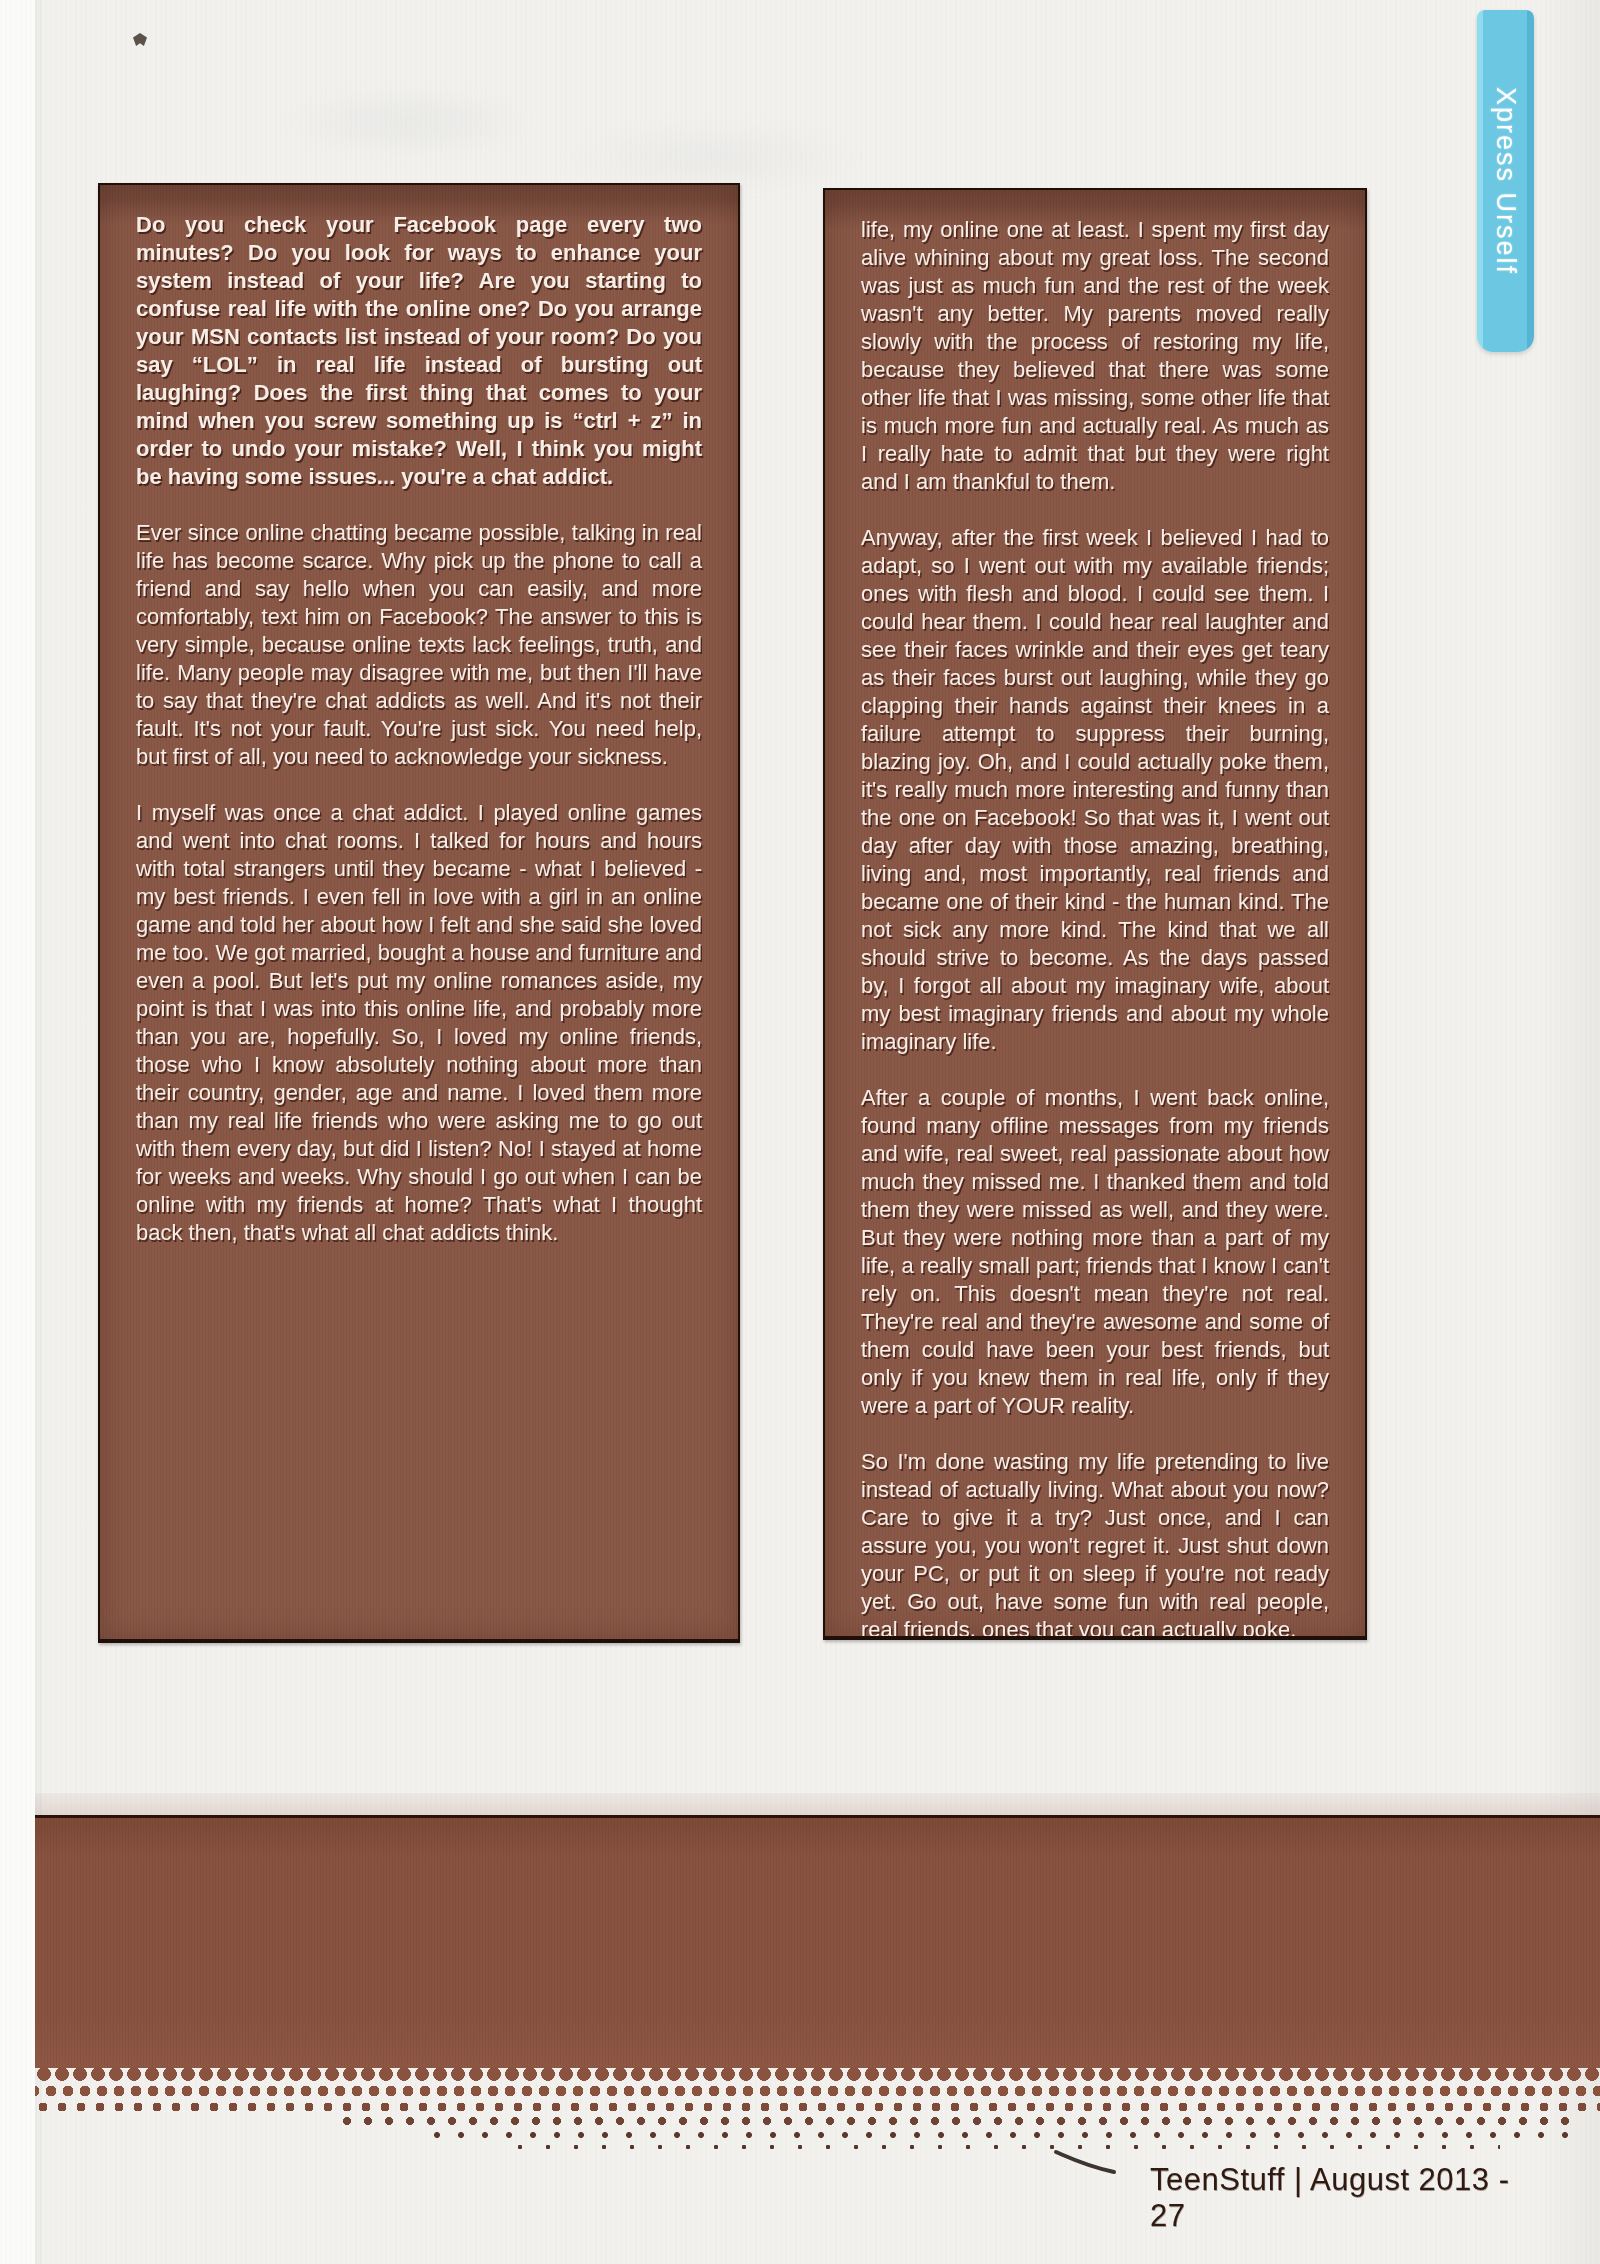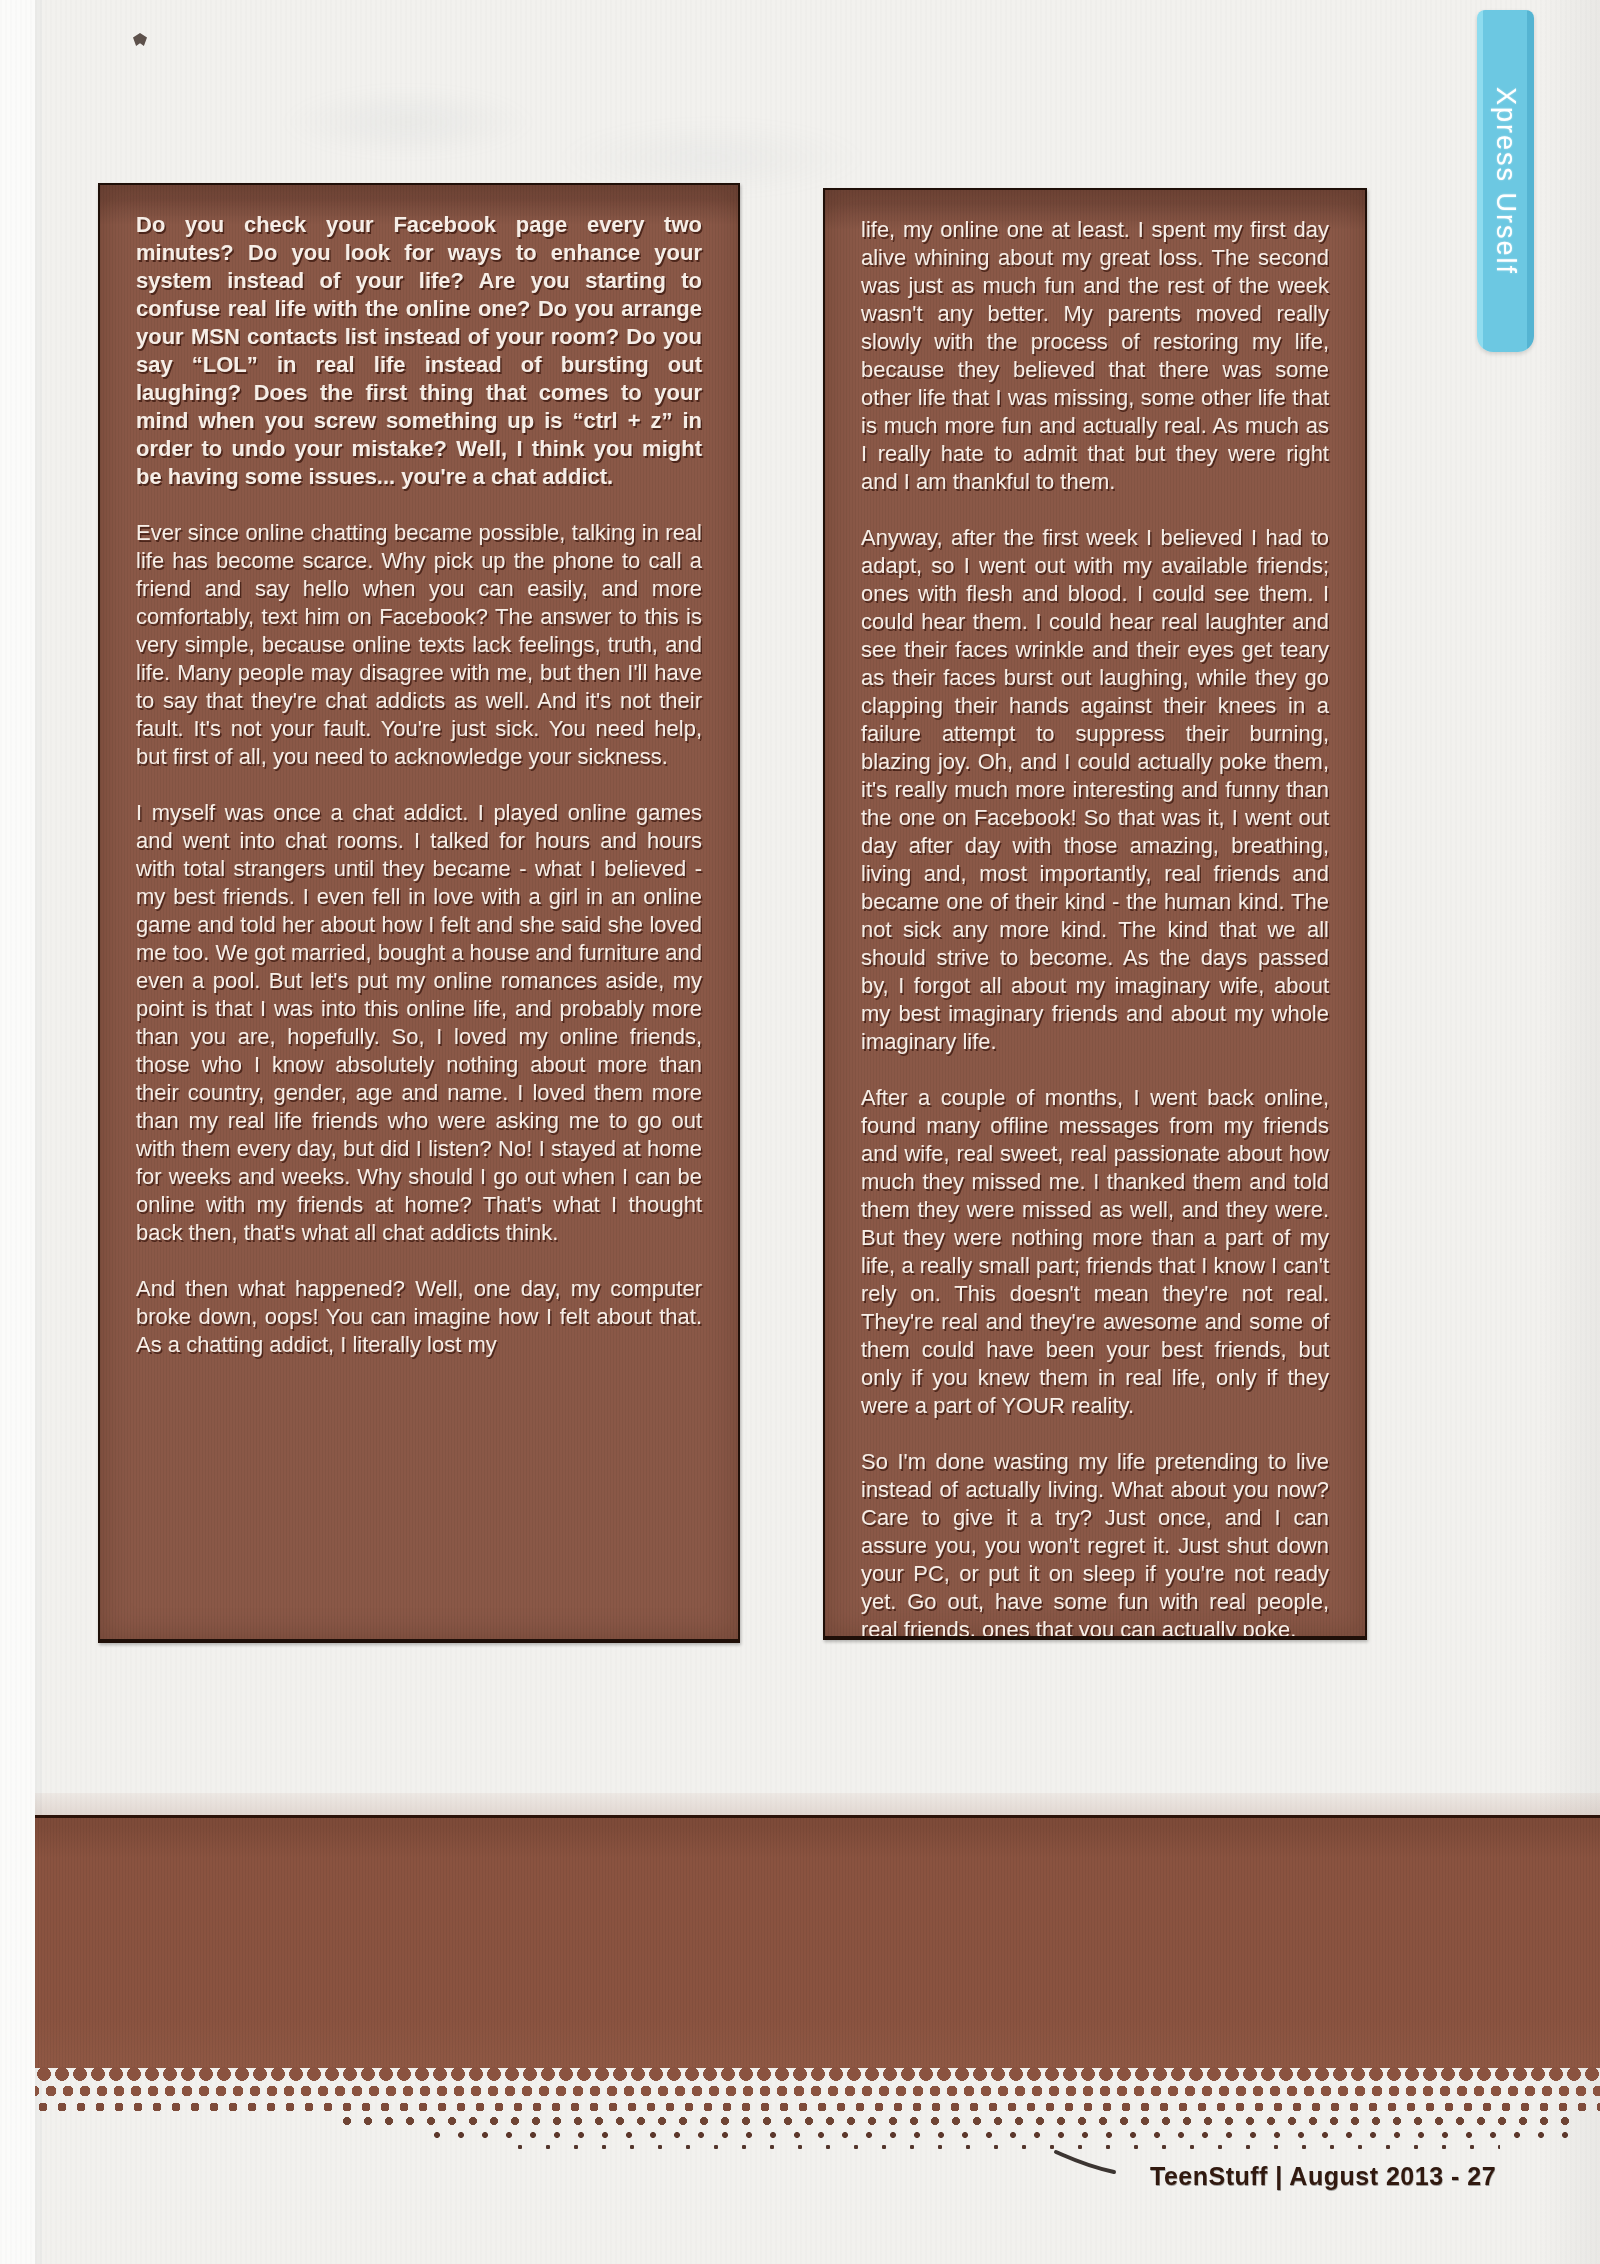--- a/index.html
+++ b/index.html
@@ -70,39 +70,38 @@
     background-size:21px 14px;background-position:10px 0;}
   .ht5{top:2128px;height:13px;left:430px;width:1140px;
     background-image:radial-gradient(circle 3px at 7px 7px, #5d382c 95%, transparent);
     background-size:24px 13px;}
   .ht6{top:2141px;height:12px;left:500px;width:1000px;
     background-image:radial-gradient(circle 2.2px at 6px 6px, #54362c 95%, transparent);
     background-size:28px 12px;background-position:14px 0;}
   
   .pen-mark{position:absolute;left:1052px;top:2146px;width:70px;height:34px;}
   .footer{position:absolute;left:1150px;top:2162px;width:400px;
-    color:var(--footer-text,#31190f);font-size:25px;font-weight:700;letter-spacing:.5px;
+    color:var(--footer-text,#31190f);font-size:31px;font-weight:400;letter-spacing:.5px;
     text-shadow:.5px .5px 0 rgba(0,0,0,.35);}
 </style>
 </head>
 <body>
 
 <div class="page">
   <div class="ghost"></div>
   <div class="speck"></div>
 
   <div class="tab">
     <span>Xpress Urself</span>
   </div>
 
   <section class="article-box left">
       <p>Do you check your Facebook page every two minutes? Do you look for ways to enhance your system instead of your life? Are you starting to confuse real life with the online one? Do you arrange your MSN contacts list instead of your room? Do you say “LOL” in real life instead of bursting out laughing? Does the first thing that comes to your mind when you screw something up is “ctrl + z” in order to undo your mistake? Well, I think you might be having some issues... you're a chat addict.</p>
       <p>Ever since online chatting became possible, talking in real life has become scarce. Why pick up the phone to call a friend and say hello when you can easily, and more comfortably, text him on Facebook? The answer to this is very simple, because online texts lack feelings, truth, and life. Many people may disagree with me, but then I'll have to say that they're chat addicts as well. And it's not their fault. It's not your fault. You're just sick. You need help, but first of all, you need to acknowledge your sickness.</p>
       <p>I myself was once a chat addict. I played online games and went into chat rooms. I talked for hours and hours with total strangers until they became - what I believed - my best friends. I even fell in love with a girl in an online game and told her about how I felt and she said she loved me too. We got married, bought a house and furniture and even a pool. But let's put my online romances aside, my point is that I was into this online life, and probably more than you are, hopefully. So, I loved my online friends, those who I know absolutely nothing about more than their country, gender, age and name. I loved them more than my real life friends who were asking me to go out with them every day, but did I listen? No! I stayed at home for weeks and weeks. Why should I go out when I can be online with my friends at home? That's what I thought back then, that's what all chat addicts think.</p>
-      <p>And then what happened? Well, one day, my computer broke down, oops! You can imagine how I felt about that. As a chatting addict, I literally lost my</p>
     </section>
 
   <section class="article-box right">
       <p>life, my online one at least. I spent my first day alive whining about my great loss. The second was just as much fun and the rest of the week wasn't any better. My parents moved really slowly with the process of restoring my life, because they believed that there was some other life that I was missing, some other life that is much more fun and actually real. As much as I really hate to admit that but they were right and I am thankful to them.</p>
       <p>Anyway, after the first week I believed I had to adapt, so I went out with my available friends; ones with flesh and blood. I could see them. I could hear them. I could hear real laughter and see their faces wrinkle and their eyes get teary as their faces burst out laughing, while they go clapping their hands against their knees in a failure attempt to suppress their burning, blazing joy. Oh, and I could actually poke them, it's really much more interesting and funny than the one on Facebook! So that was it, I went out day after day with those amazing, breathing, living and, most importantly, real friends and became one of their kind - the human kind. The not sick any more kind. The kind that we all should strive to become. As the days passed by, I forgot all about my imaginary wife, about my best imaginary friends and about my whole imaginary life.</p>
       <p>After a couple of months, I went back online, found many offline messages from my friends and wife, real sweet, real passionate about how much they missed me. I thanked them and told them they were missed as well, and they were. But they were nothing more than a part of my life, a really small part; friends that I know I can't rely on. This doesn't mean they're not real. They're real and they're awesome and some of them could have been your best friends, but only if you knew them in real life, only if they were a part of YOUR reality.</p>
       <p>So I'm done wasting my life pretending to live instead of actually living. What about you now? Care to give it a try? Just once, and I can assure you, you won't regret it. Just shut down your PC, or put it on sleep if you're not ready yet. Go out, have some fun with real people, real friends, ones that you can actually poke.</p>
     </section>
 
   <div class="band-pretint"></div>

